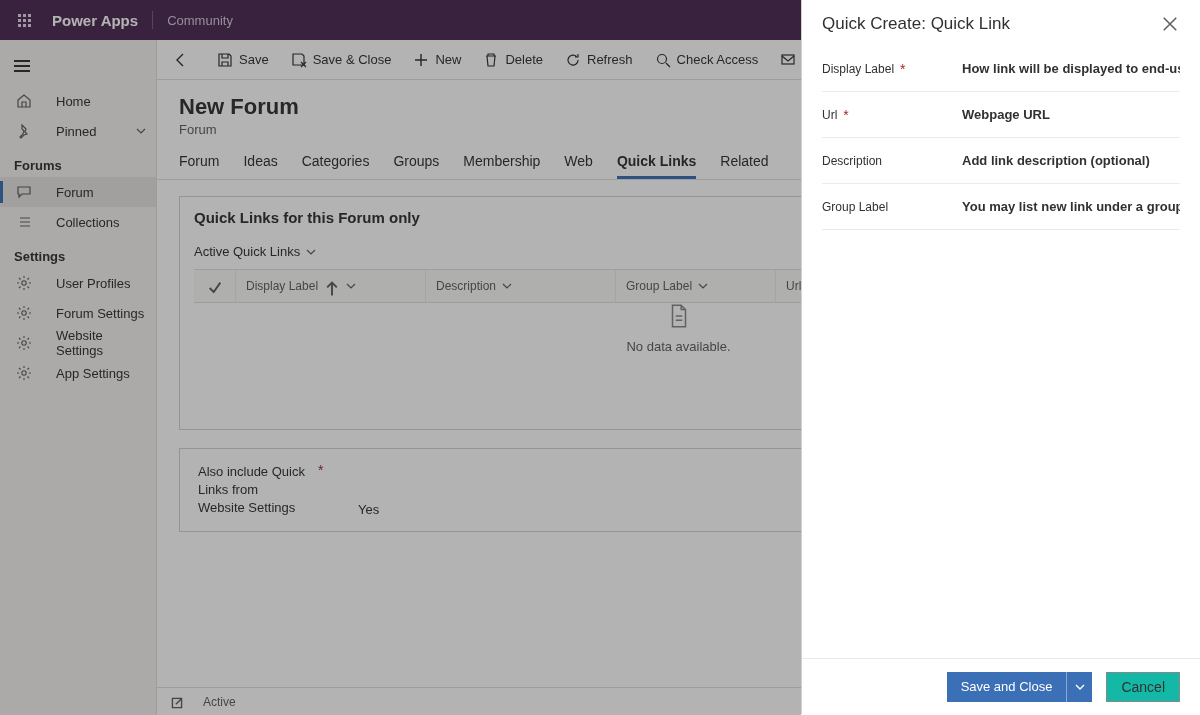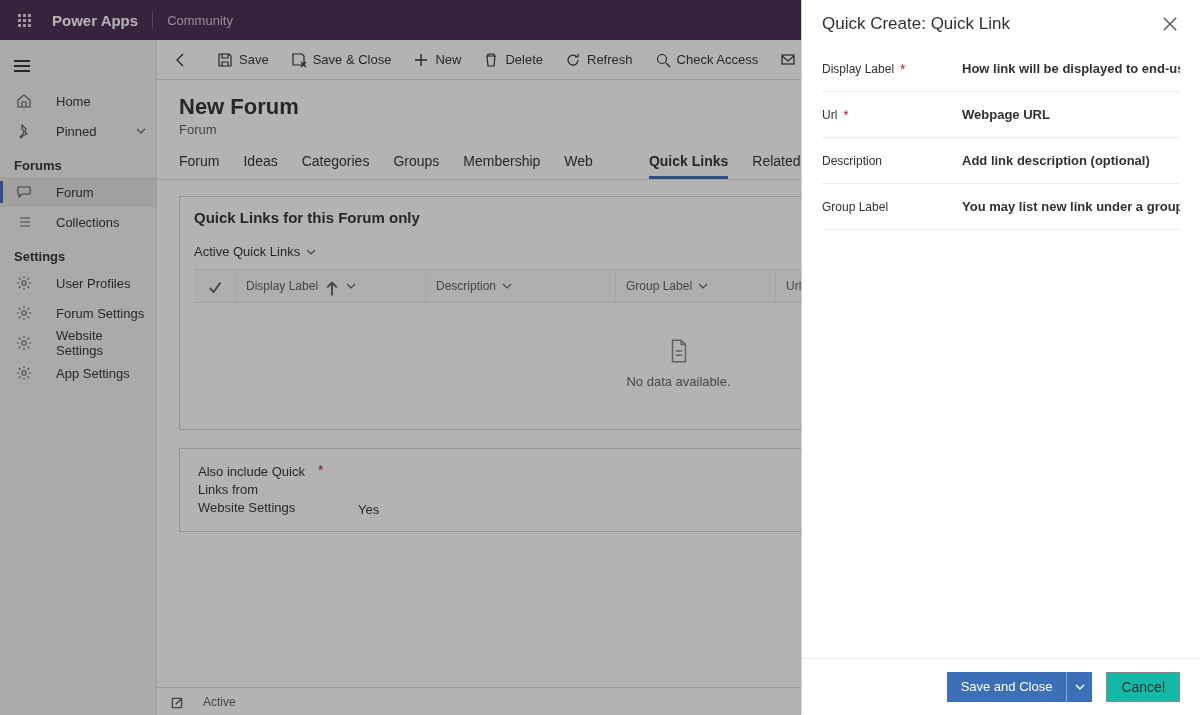--- a/index.html
+++ b/index.html
@@ -39,35 +39,35 @@
   .cmd .icn { color: #323130; }
   .cmd.back { padding: 0 8px; }
   .cmd-sep { width: 6px; }
 
   .page-head { padding: 14px 22px 6px 22px; }
   .page-title { font-size: 22px; font-weight: 600; }
   .page-sub { font-size: 13px; color: #605e5c; margin-top: 2px; }
 
   .pivot { display: flex; gap: 24px; padding: 10px 22px 0 22px; border-bottom: 1px solid #e1dfdd; }
   .pivot-item { font-size: 14px; padding-bottom: 10px; cursor: pointer; color: #323130; }
-  .pivot-item.active { font-weight: 600; border-bottom: 3px solid #3b6fb6; padding-bottom: 7px; margin-left: 32px; }
+  .pivot-item.active { font-weight: 600; border-bottom: 3px solid #3b6fb6; padding-bottom: 7px; }
 
   .body-scroll { flex:1; overflow:auto; padding: 16px 22px 0 22px; }
   .card { border: 1px solid #d2d0ce; background: #fff; }
   .card-title { padding: 12px 14px; font-size: 15px; font-weight: 600; }
   .subgrid-view { padding: 0 14px 6px 14px; }
   .view-selector { display:flex; align-items:center; gap:6px; font-size:13px; color:#323130; padding: 6px 0 10px 0; }
   .grid-header { height: 34px; border-top:1px solid #e1dfdd; border-bottom:1px solid #e1dfdd; display:flex; align-items:center; background:#faf9f8; color:#605e5c; font-size:12px; }
   .gh-cell { display:flex; align-items:center; gap:6px; padding: 0 10px; border-right:1px solid #edebe9; height:100%; }
   .gh-check { width:42px; justify-content:center; }
   .gh-display { width:190px; }
   .gh-desc { width:190px; }
   .gh-group { width:160px; }
   .gh-url { flex:1; }
-  .empty { height:120px; display:flex; flex-direction:column; align-items:center; justify-content:center; gap:10px; color:#605e5c; }
+  .empty { height:120px; display:flex; flex-direction:column; align-items:center; gap:10px; color:#605e5c; }
   .empty .icn { width:26px; height:26px; }
 
   .card.settings { margin-top: 18px; padding: 14px 18px; display:flex; gap:0; align-items:flex-end; }
   .settings-label-wrap { display:flex; align-items:flex-start; gap:10px; width: 160px; }
   .settings-label { font-size:13px; line-height:18px; max-width:110px; }
   .req { color:#a4262c; font-size:14px; line-height:14px; }
   .settings-value { font-size:13px; padding-top: 18px; }
 
   
   .statusbar { height: 28px; border-top: 1px solid #e1dfdd; display:flex; align-items:center; padding: 0 12px; gap: 18px; color:#605e5c; font-size:12px; background:#fff; }

